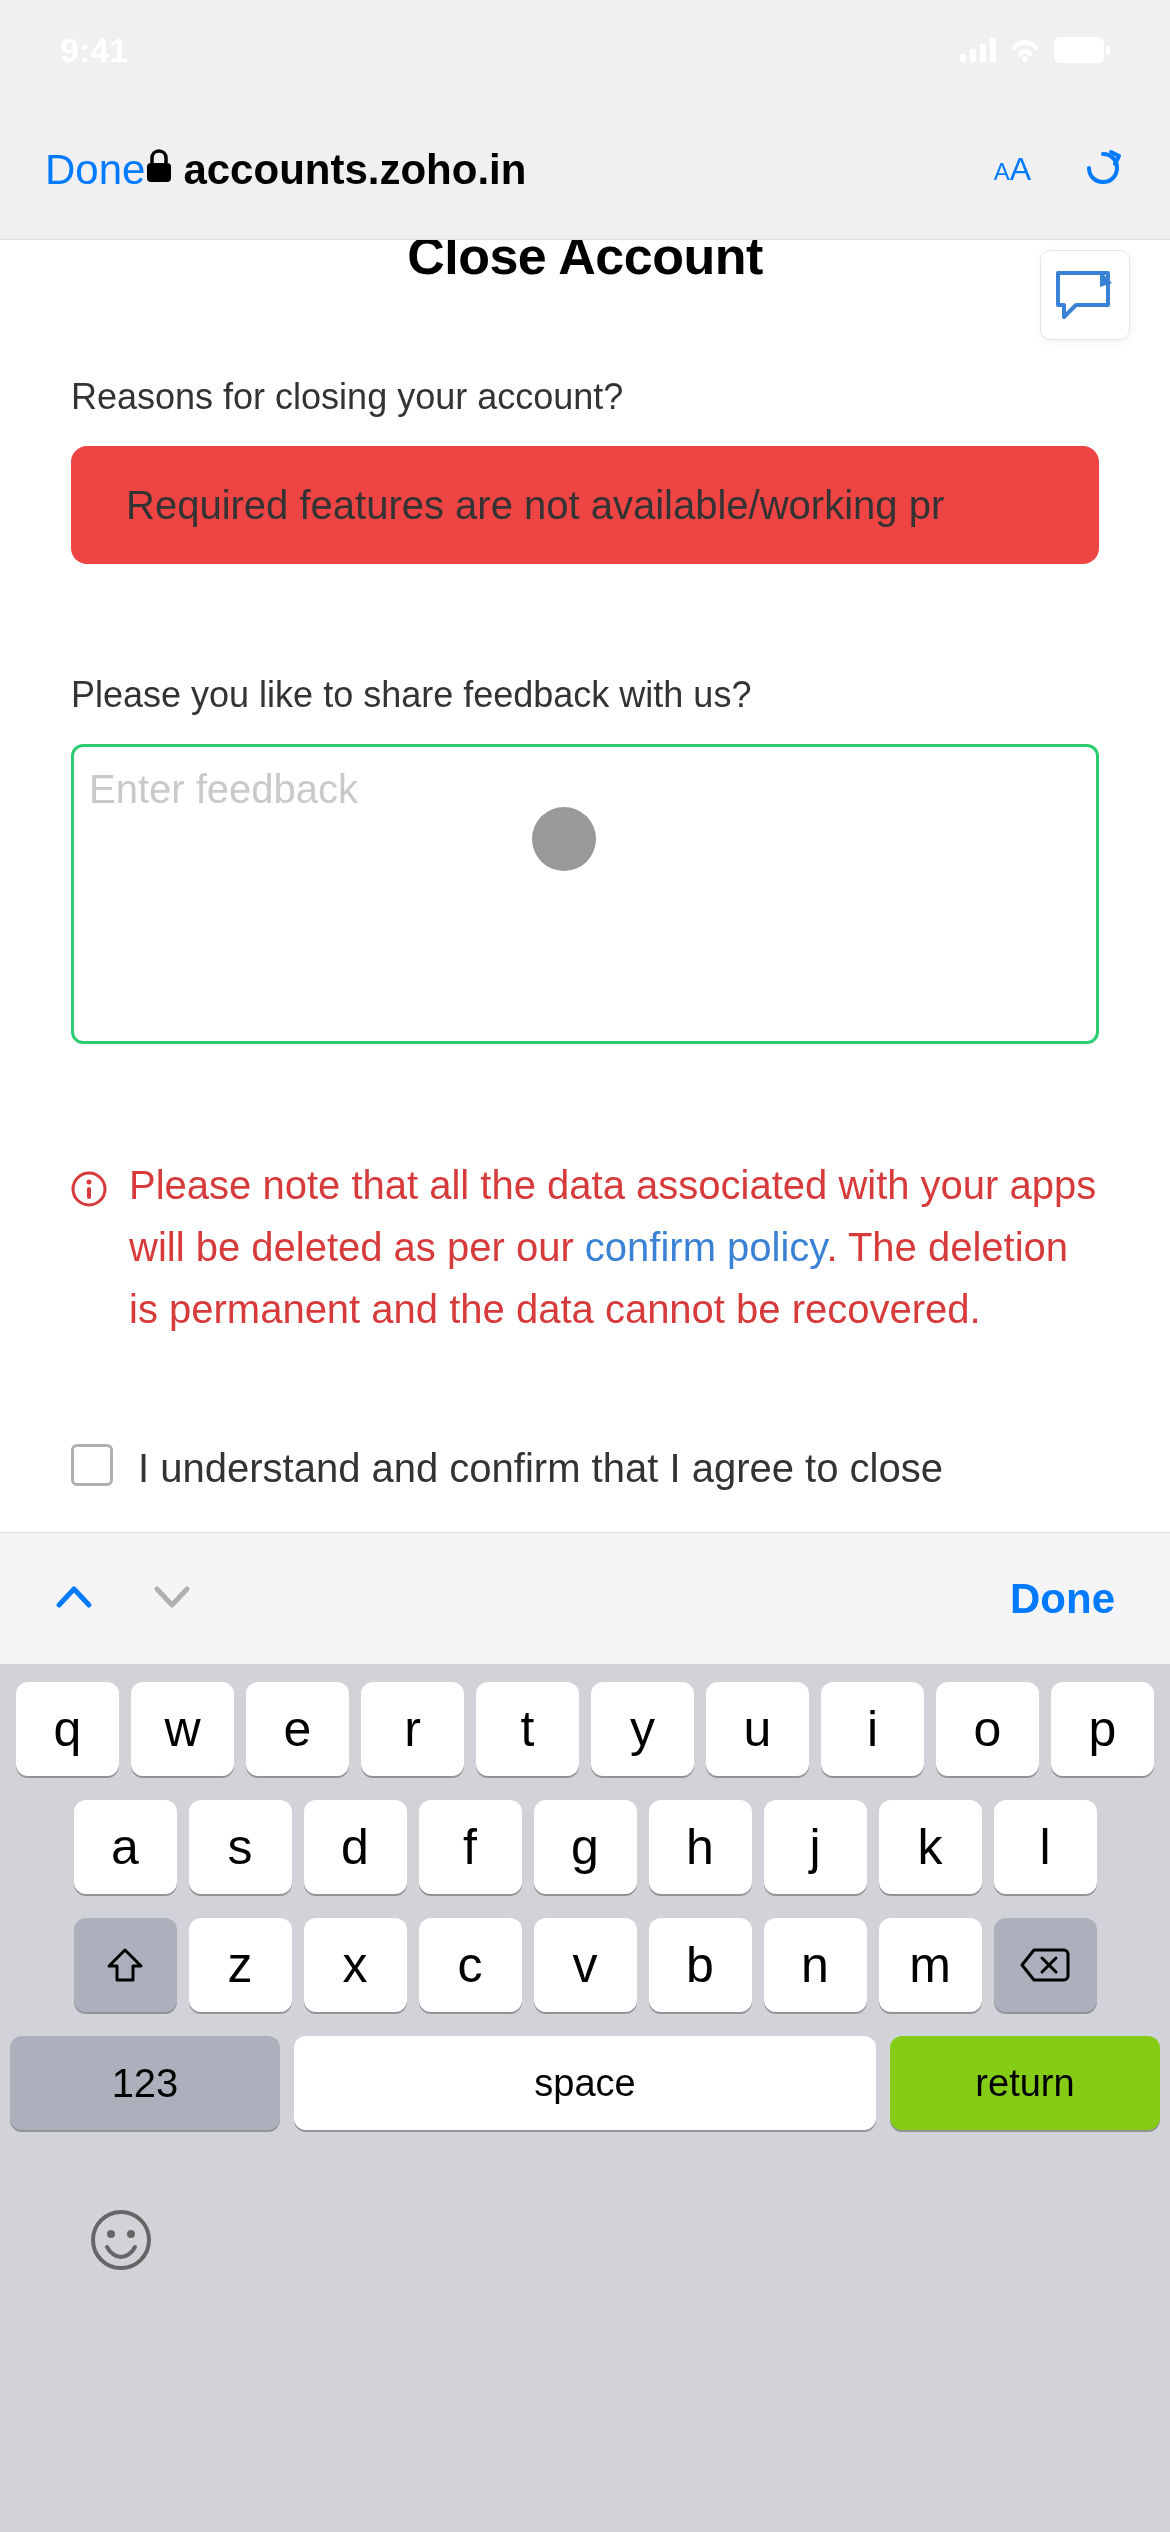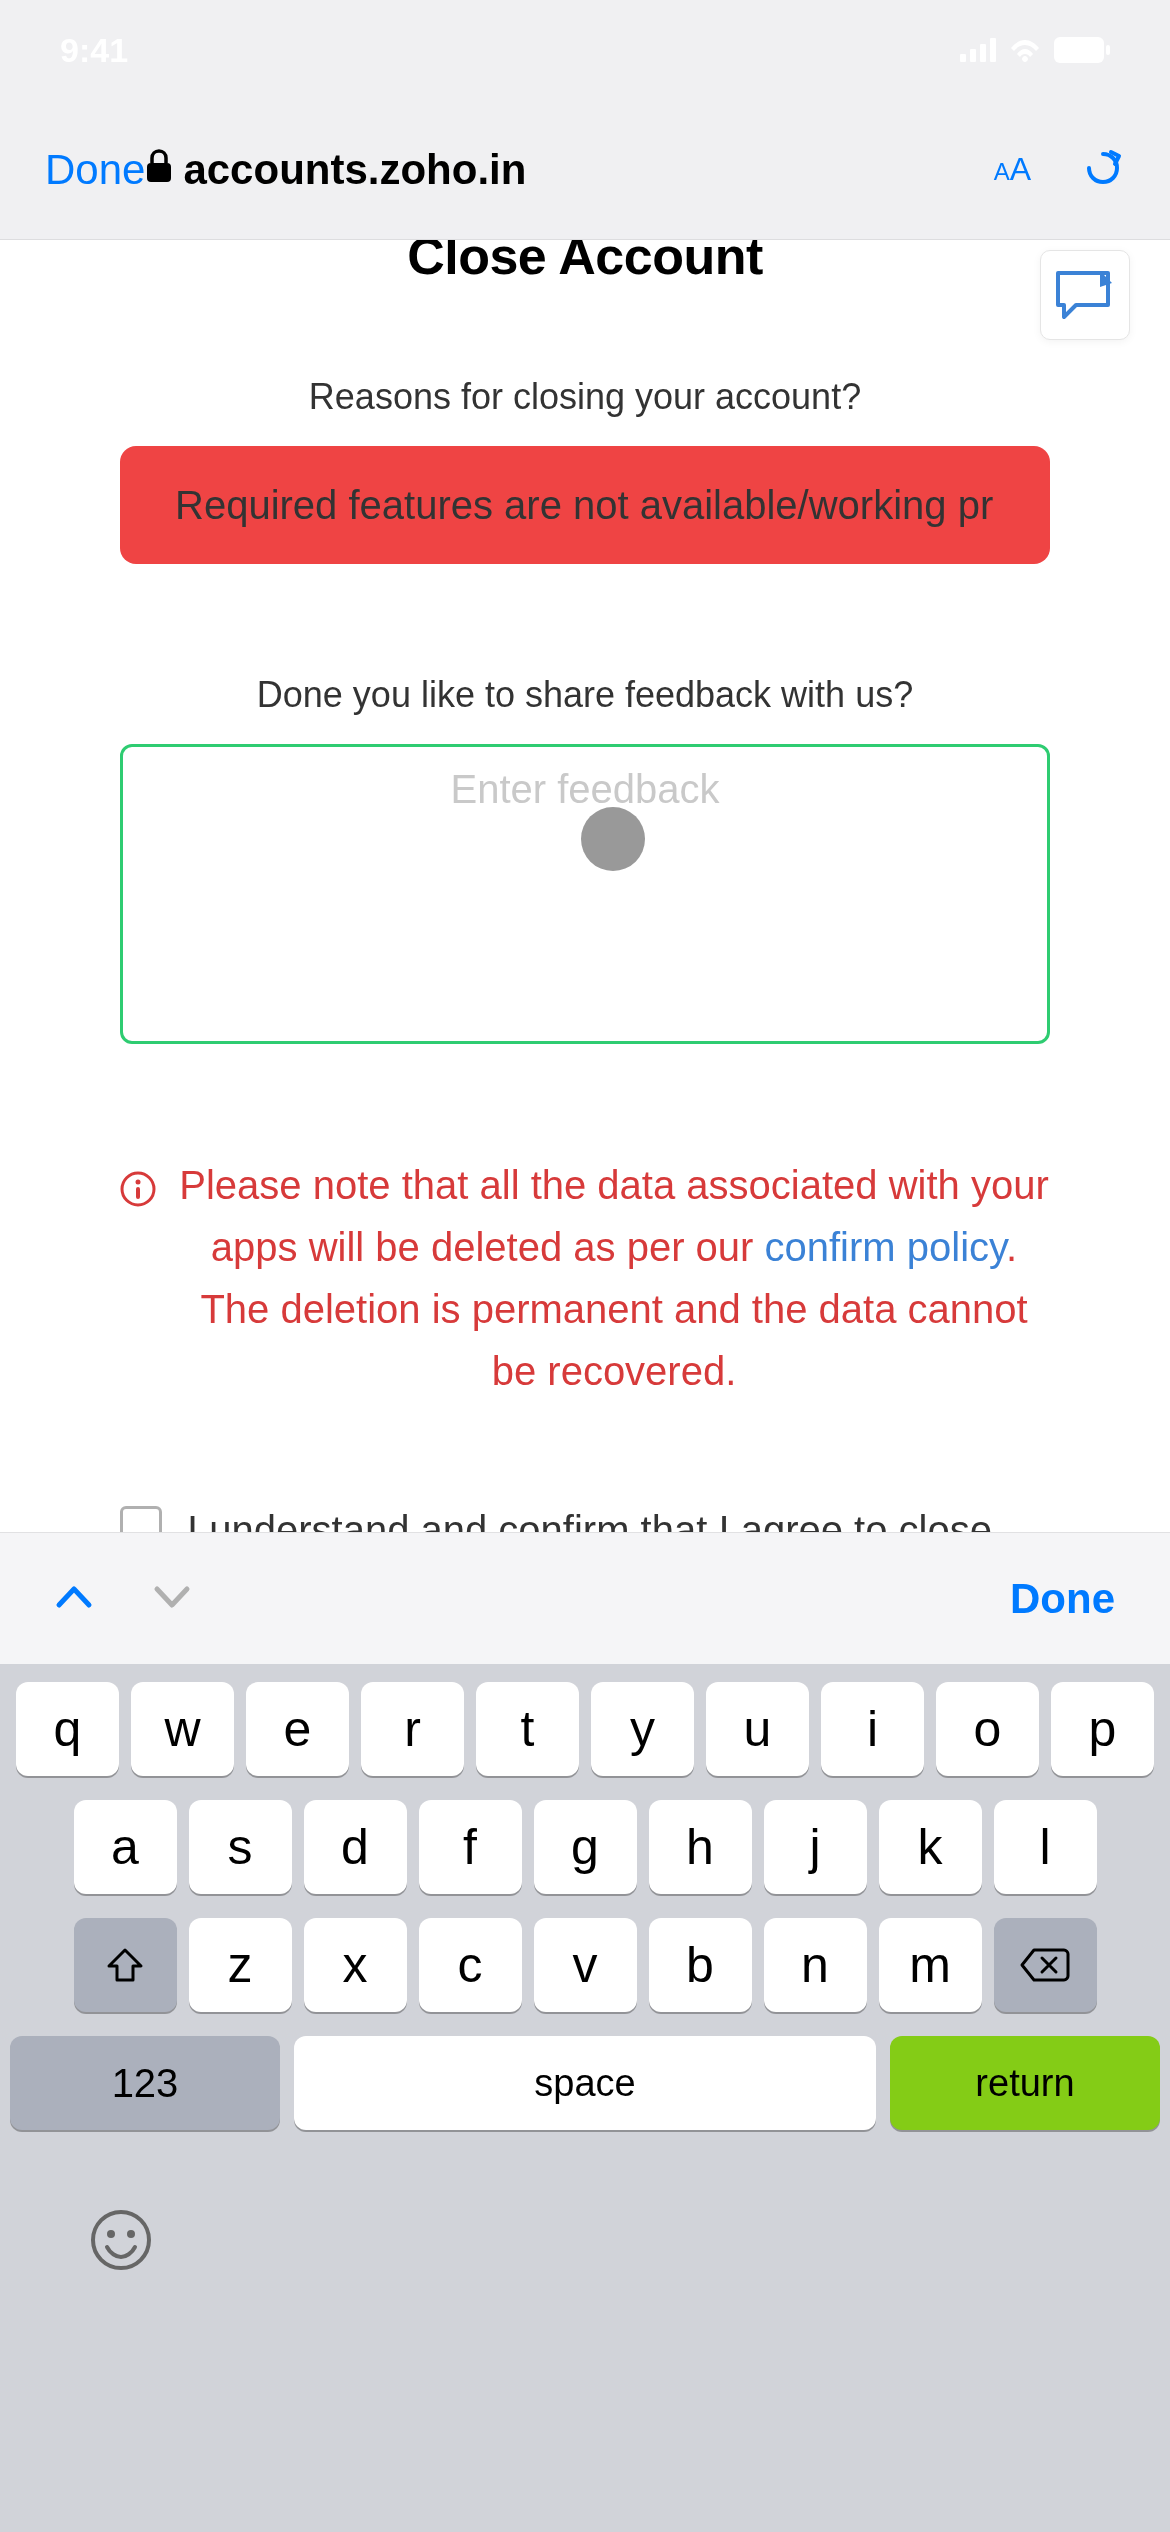--- a/index.html
+++ b/index.html
@@ -99,23 +99,22 @@
       height: 90px;
       background: #fff;
       border: 1px solid #e5e5e5;
       border-radius: 10px;
       display: flex;
       align-items: center;
       justify-content: center;
       box-shadow: 0 2px 8px rgba(0,0,0,0.05);
     }
     .form-section {
-      padding: 0 120px;
+      padding: 0 71px;
       margin-top: 90px;
-      text-align: center;
     }
     .form-label {
       font-size: 36px;
       color: #333;
       margin-bottom: 28px;
       font-weight: 400;
     }
     .select-field {
       width: 100%;
       height: 118px;
@@ -340,21 +339,21 @@
       </svg>
   </div>
 
   <div class="form-section">
     <div class="form-label">Reasons for closing your account?</div>
     <div class="select-field">
       <span>Required features are not available/working pr</span>
     </div>
 
     <div class="feedback-section">
-      <div class="form-label">Done you like to share feedback with us?</div>
+      <div class="form-label">Please you like to share feedback with us?</div>
       <div class="feedback-field">
         <span class="feedback-placeholder">Enter feedback</span>
         <div class="touch-circle"></div>
       </div>
     </div>
 
     <div class="warning-section">
       <span class="warning-icon">
         <svg width="36" height="36" viewBox="0 0 36 36">
             <circle cx="18" cy="18" r="16" stroke="#d73a3a" stroke-width="3" fill="none"></circle>

